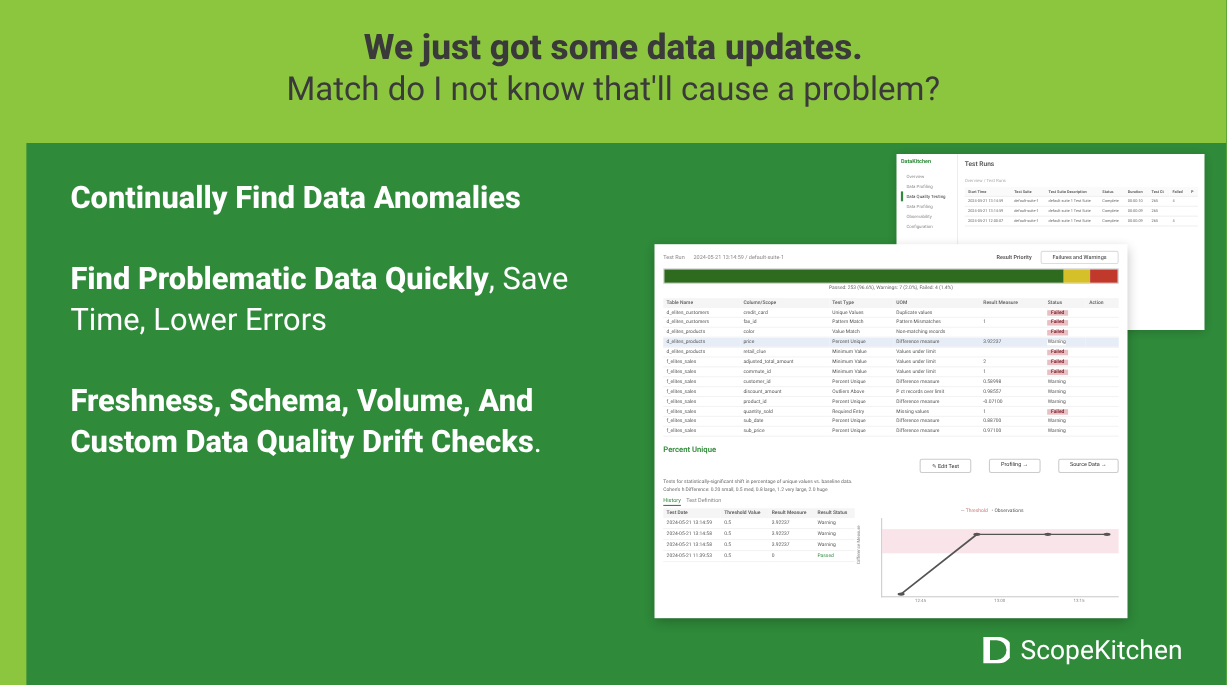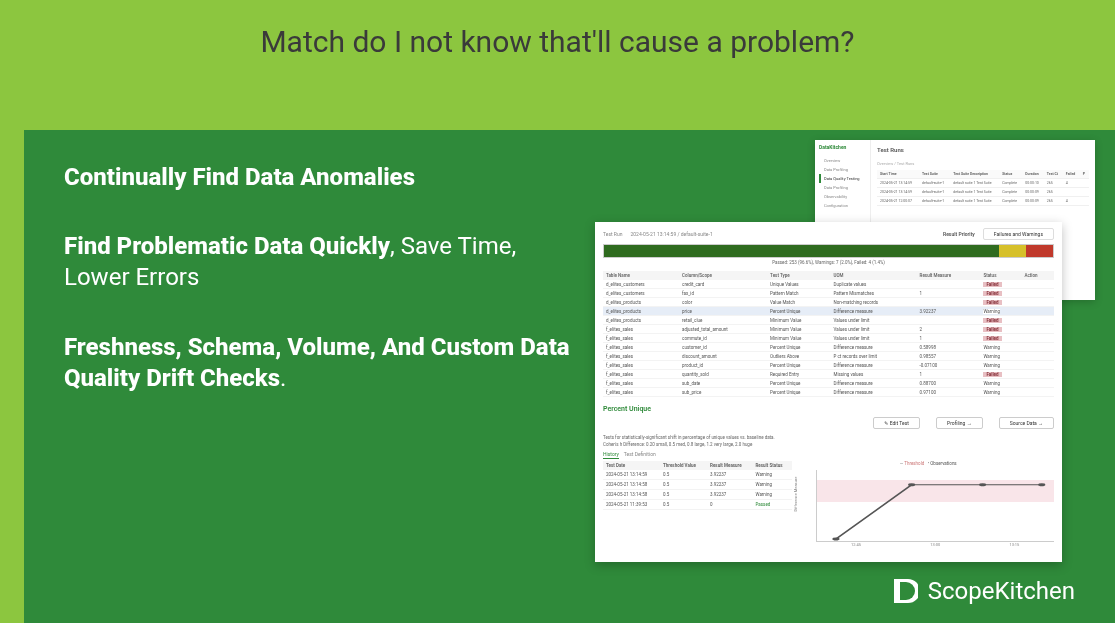--- a/index.html
+++ b/index.html
@@ -30,21 +30,21 @@
     position: absolute;
     left: 24px;
     right: 0;
     top: 130px;
     bottom: 0;
     background: #2f8a3a;
     padding: 32px 40px;
   }
   .b-item {
     color: #fff;
-    font-size: 24px;
+    font-size: 28px;
     line-height: 1.3;
     margin-bottom: 38px;
     max-width: 520px;
   }
   .b-bold { font-weight: 800; }
   .b-reg { font-weight: 400; }
   .screenshots {
     position: absolute;
     right: 20px;
     top: 140px;
@@ -107,21 +107,21 @@
     border-bottom: 1px solid #f0f0f0;
     color: #666;
   }
   .card-runs th { background: #fafafa; }
 
   
   .card-results {
     position: absolute;
     left: 10px;
     top: 82px;
-    width: 467px;
+    width: 430px;
     height: 340px;
     background: #fff;
     box-shadow: 0 3px 10px rgba(0,0,0,0.25);
     font-size: 5px;
     color: #555;
     padding: 6px 8px;
   }
   .cr-top {
     display: flex;
     align-items: center;
@@ -290,20 +290,21 @@
     color: #fff;
     font-size: 24px;
     font-weight: 400;
   }
   .logo-text .bold { font-weight: 400; }
 </style>
 </head>
 <body>
 
 <div class="header">
+  <div class="header-title">We just got some data updates.</div>
   <div class="header-sub">Match do I not know that'll cause a problem?</div>
 </div>
 
 <div class="green-panel">
   <div class="b-item">
     <span class="b-bold">Continually Find Data Anomalies</span>
   </div>
   <div class="b-item">
     <span class="b-bold">Find Problematic Data Quickly</span><span class="b-reg">, Save Time, Lower Errors</span>
   </div>

